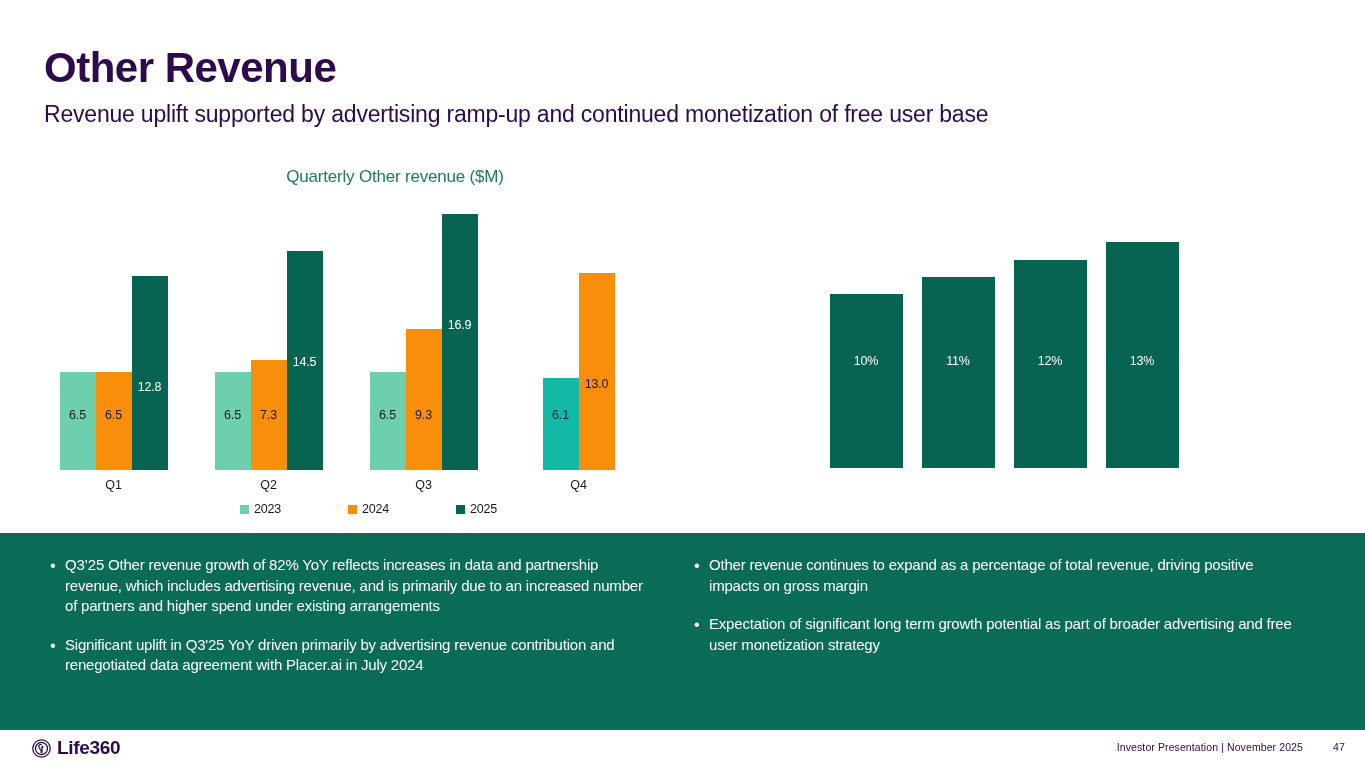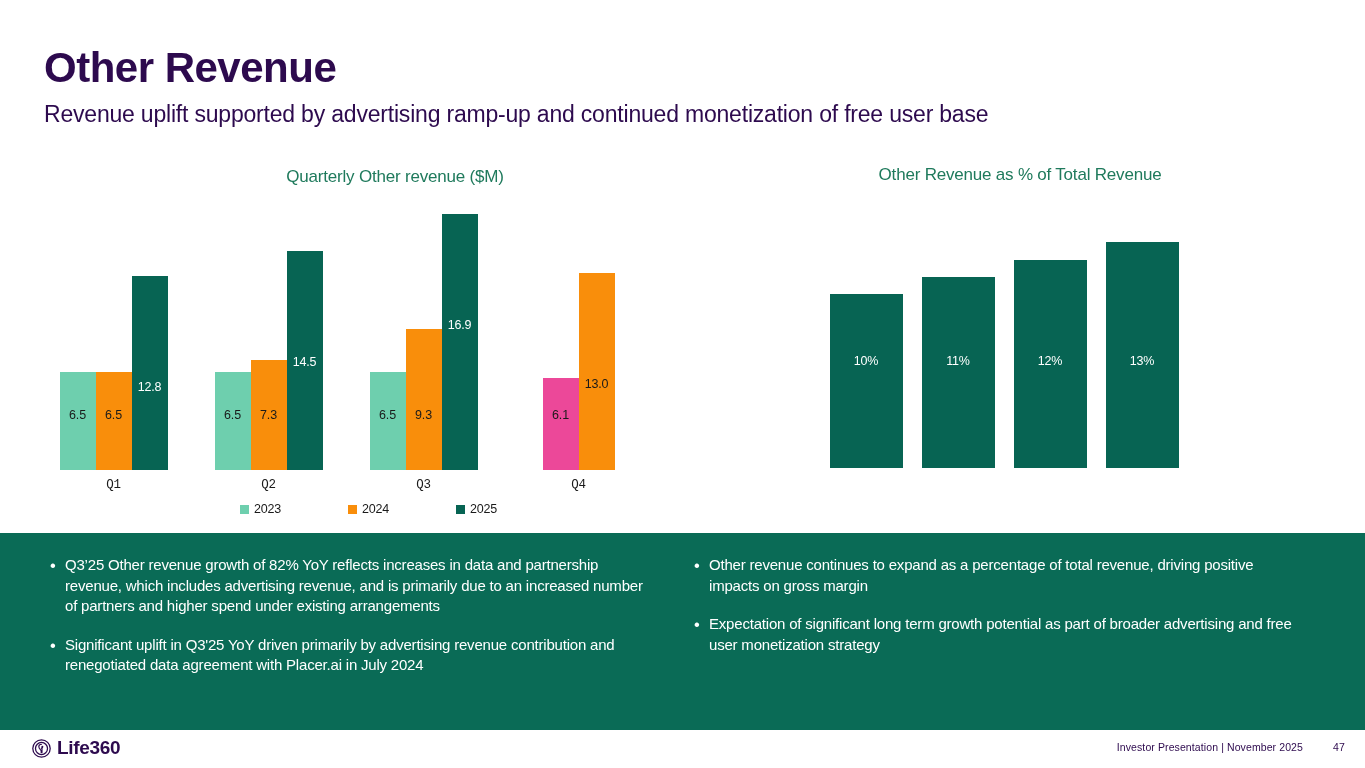--- a/index.html
+++ b/index.html
@@ -34,21 +34,21 @@
   #plotRight{left:820px;top:190px;width:460px;height:278px;}
 
   .group{position:absolute;bottom:0;display:flex;align-items:flex-end;height:100%;}
   .bar{position:relative;}
   .bar .val{
     position:absolute;left:0;right:0;text-align:center;
     font-size:12.5px;letter-spacing:-0.2px;
   }
 
   .axis{position:absolute;display:flex;}
-  #axisLeft{left:36px;top:478px;width:620px;font-family:Liberation Mono, monospace;}
+  #axisLeft{left:36px;top:478px;width:620px;}
   #axisRight{left:820px;top:475px;width:460px;}
   .axis .tick{font-size:12.5px;color:#1a1a1a;text-align:center;letter-spacing:-0.2px;}
 
   
   .legend{
     position:absolute;left:36px;top:502px;width:620px;
     display:flex;justify-content:center;gap:22px;align-items:center;
   }
   .legend .item{display:flex;align-items:center;gap:5px;padding-left:45px;}
   .legend .swatch{width:9px;height:9px;display:inline-block;}
@@ -83,21 +83,20 @@
 </style>
 </head>
 <body>
 
 <div class="slide">
 
   <div class="title">Other Revenue</div>
   <div class="subtitle">Revenue uplift supported by advertising ramp-up and continued monetization of free user base</div>
 
   <div class="chart-title" id="chartTitleLeft">Quarterly Other revenue ($M)</div>
-  <div class="chart-title" id="chartTitleRight">Other Revenue as % of Total Revenue</div>
 
   <div class="plot" id="plotLeft">
       <div class="group" style="left: 23.5px; width: 108px;">
         <div class="bar" style="width: 36px; height: 98.3784px; background: rgb(110, 207, 174);">
           <span class="val" style="bottom: 48px; color: rgb(26, 26, 26);">6.5</span>
         </div>
         <div class="bar" style="width: 36px; height: 98.3784px; background: rgb(249, 142, 11);">
           <span class="val" style="bottom: 48px; color: rgb(26, 26, 26);">6.5</span>
         </div>
         <div class="bar" style="width: 36px; height: 193.73px; background: rgb(7, 100, 83);">
@@ -120,21 +119,21 @@
           <span class="val" style="bottom: 48px; color: rgb(26, 26, 26);">6.5</span>
         </div>
         <div class="bar" style="width: 36px; height: 140.757px; background: rgb(249, 142, 11);">
           <span class="val" style="bottom: 48px; color: rgb(26, 26, 26);">9.3</span>
         </div>
         <div class="bar" style="width: 36px; height: 255.784px; background: rgb(7, 100, 83);">
           <span class="val" style="bottom: 137.784px; color: rgb(255, 255, 255);">16.9</span>
         </div>
       </div>
       <div class="group" style="left: 506.5px; width: 72px;">
-        <div class="bar" style="width: 36px; height: 92.3243px; background: #ec4899;">
+        <div class="bar" style="width: 36px; height: 92.3243px; background: #14b8a6;">
           <span class="val" style="bottom: 48px; color: rgb(26, 26, 26);">6.1</span>
         </div>
         <div class="bar" style="width: 36px; height: 196.757px; background: rgb(249, 142, 11);">
           <span class="val" style="bottom: 78.7568px; color: rgb(26, 26, 26);">13.0</span>
         </div>
       </div>
     </div>
   <div class="axis" id="axisLeft">
       <div class="tick" style="width: 155px;">Q1</div>
       <div class="tick" style="width: 155px;">Q2</div>

